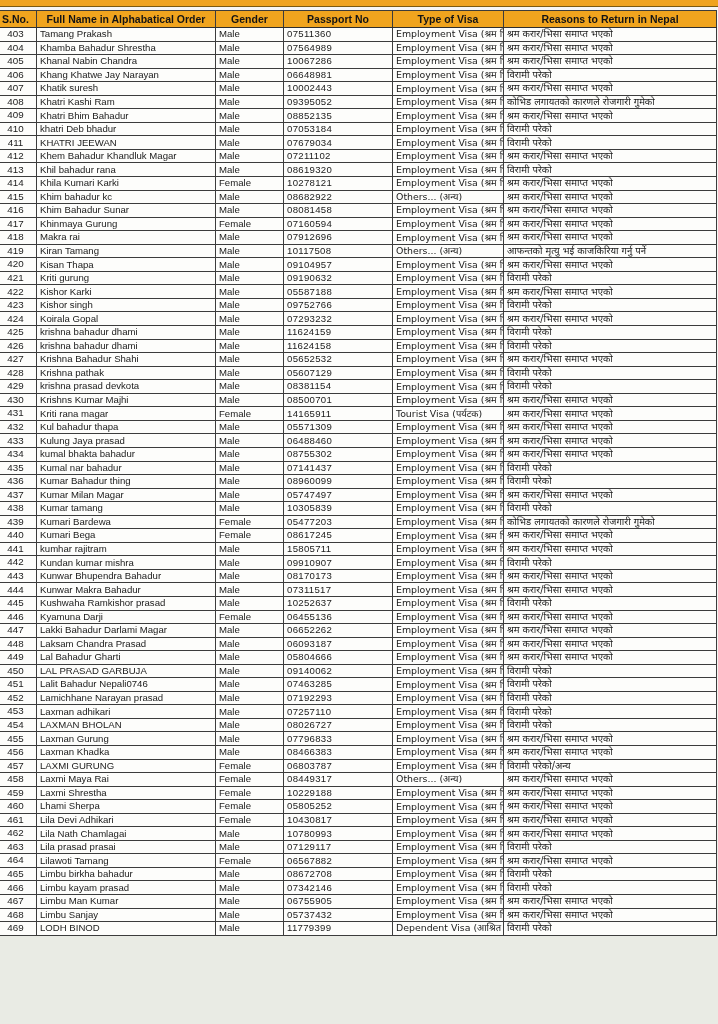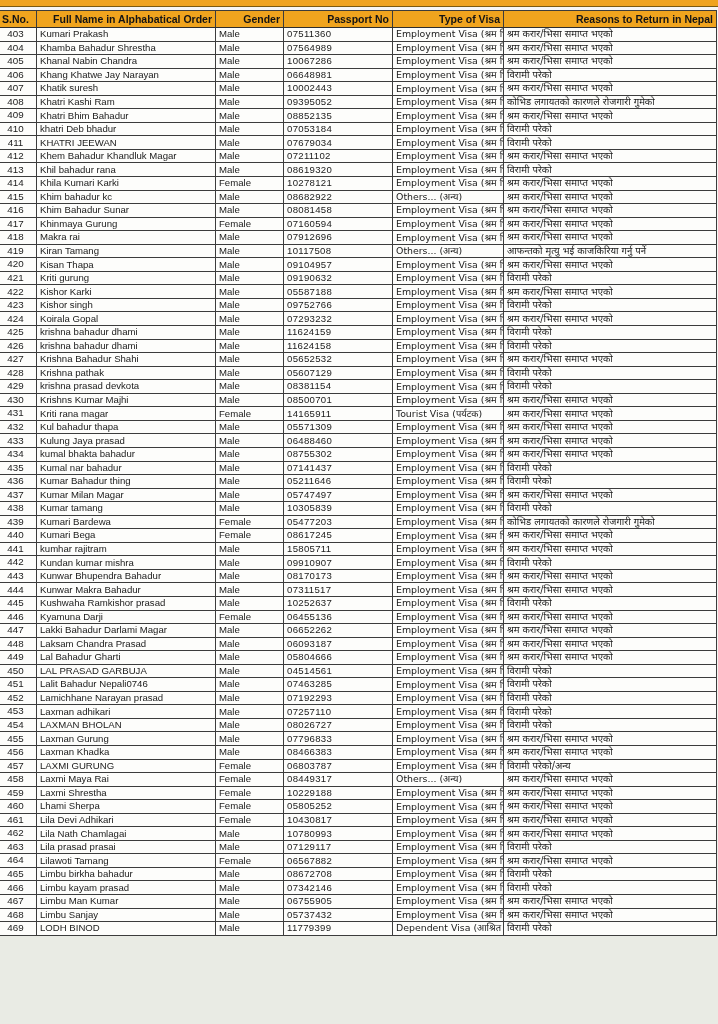--- a/index.html
+++ b/index.html
@@ -33,21 +33,21 @@
   table.scan-table col.c-reason{width:213px;}
   th,td{
     border:1px solid #3c3c3c;
     padding:0 3px;
     white-space:nowrap;overflow:hidden;
     vertical-align:middle;
   }
   thead th{
     background:#f0a41e;
     font-weight:bold;font-size:10.5px;height:16px;
-    text-align:right;color:#141414;
+    text-align:center;color:#141414;
     border-bottom:1.5px solid #2e2e2e;
   }
   thead th.sno{text-align:center;}
   tbody td{
     height:12.56px;font-size:9.6px;line-height:1.05;
   }
   td.sno{text-align:center;font-size:9.8px;}
   td.passport{letter-spacing:.3px;}
   td.visa{font-size:9.4px;}
   td.reason{font-size:9.6px;}
@@ -75,21 +75,21 @@
           <th>Full Name in Alphabatical Order</th>
           <th>Gender</th>
           <th>Passport No</th>
           <th>Type of Visa</th>
           <th>Reasons to Return in Nepal</th>
         </tr>
       </thead>
       <tbody>
           <tr>
     <td class="sno">403</td>
-    <td class="name">Kumari Prakash</td>
+    <td class="name">Tamang Prakash</td>
     <td class="gender">Male</td>
     <td class="passport">07511360</td>
     <td class="visa dev">Employment Visa (श्रम भिसा)</td>
     <td class="reason dev">श्रम करार/भिसा समाप्त भएको</td>
   </tr>
           <tr>
     <td class="sno">404</td>
     <td class="name">Khamba Bahadur Shrestha</td>
     <td class="gender">Male</td>
     <td class="passport">07564989</td>
@@ -341,21 +341,21 @@
     <td class="name">Kumal nar bahadur</td>
     <td class="gender">Male</td>
     <td class="passport">07141437</td>
     <td class="visa dev">Employment Visa (श्रम भिसा)</td>
     <td class="reason dev">विरामी परेको</td>
   </tr>
           <tr>
     <td class="sno">436</td>
     <td class="name">Kumar Bahadur thing</td>
     <td class="gender">Male</td>
-    <td class="passport">05211646</td>
+    <td class="passport">08960099</td>
     <td class="visa dev">Employment Visa (श्रम भिसा)</td>
     <td class="reason dev">विरामी परेको</td>
   </tr>
           <tr>
     <td class="sno">437</td>
     <td class="name">Kumar Milan Magar</td>
     <td class="gender">Male</td>
     <td class="passport">05747497</td>
     <td class="visa dev">Employment Visa (श्रम भिसा)</td>
     <td class="reason dev">श्रम करार/भिसा समाप्त भएको</td>
@@ -453,21 +453,21 @@
     <td class="name">Lal Bahadur Gharti</td>
     <td class="gender">Male</td>
     <td class="passport">05804666</td>
     <td class="visa dev">Employment Visa (श्रम भिसा)</td>
     <td class="reason dev">श्रम करार/भिसा समाप्त भएको</td>
   </tr>
           <tr>
     <td class="sno">450</td>
     <td class="name">LAL PRASAD GARBUJA</td>
     <td class="gender">Male</td>
-    <td class="passport">04514561</td>
+    <td class="passport">09140062</td>
     <td class="visa dev">Employment Visa (श्रम भिसा)</td>
     <td class="reason dev">विरामी परेको</td>
   </tr>
           <tr>
     <td class="sno">451</td>
     <td class="name">Lalit Bahadur Nepali0746</td>
     <td class="gender">Male</td>
     <td class="passport">07463285</td>
     <td class="visa dev">Employment Visa (श्रम भिसा)</td>
     <td class="reason dev">विरामी परेको</td>

